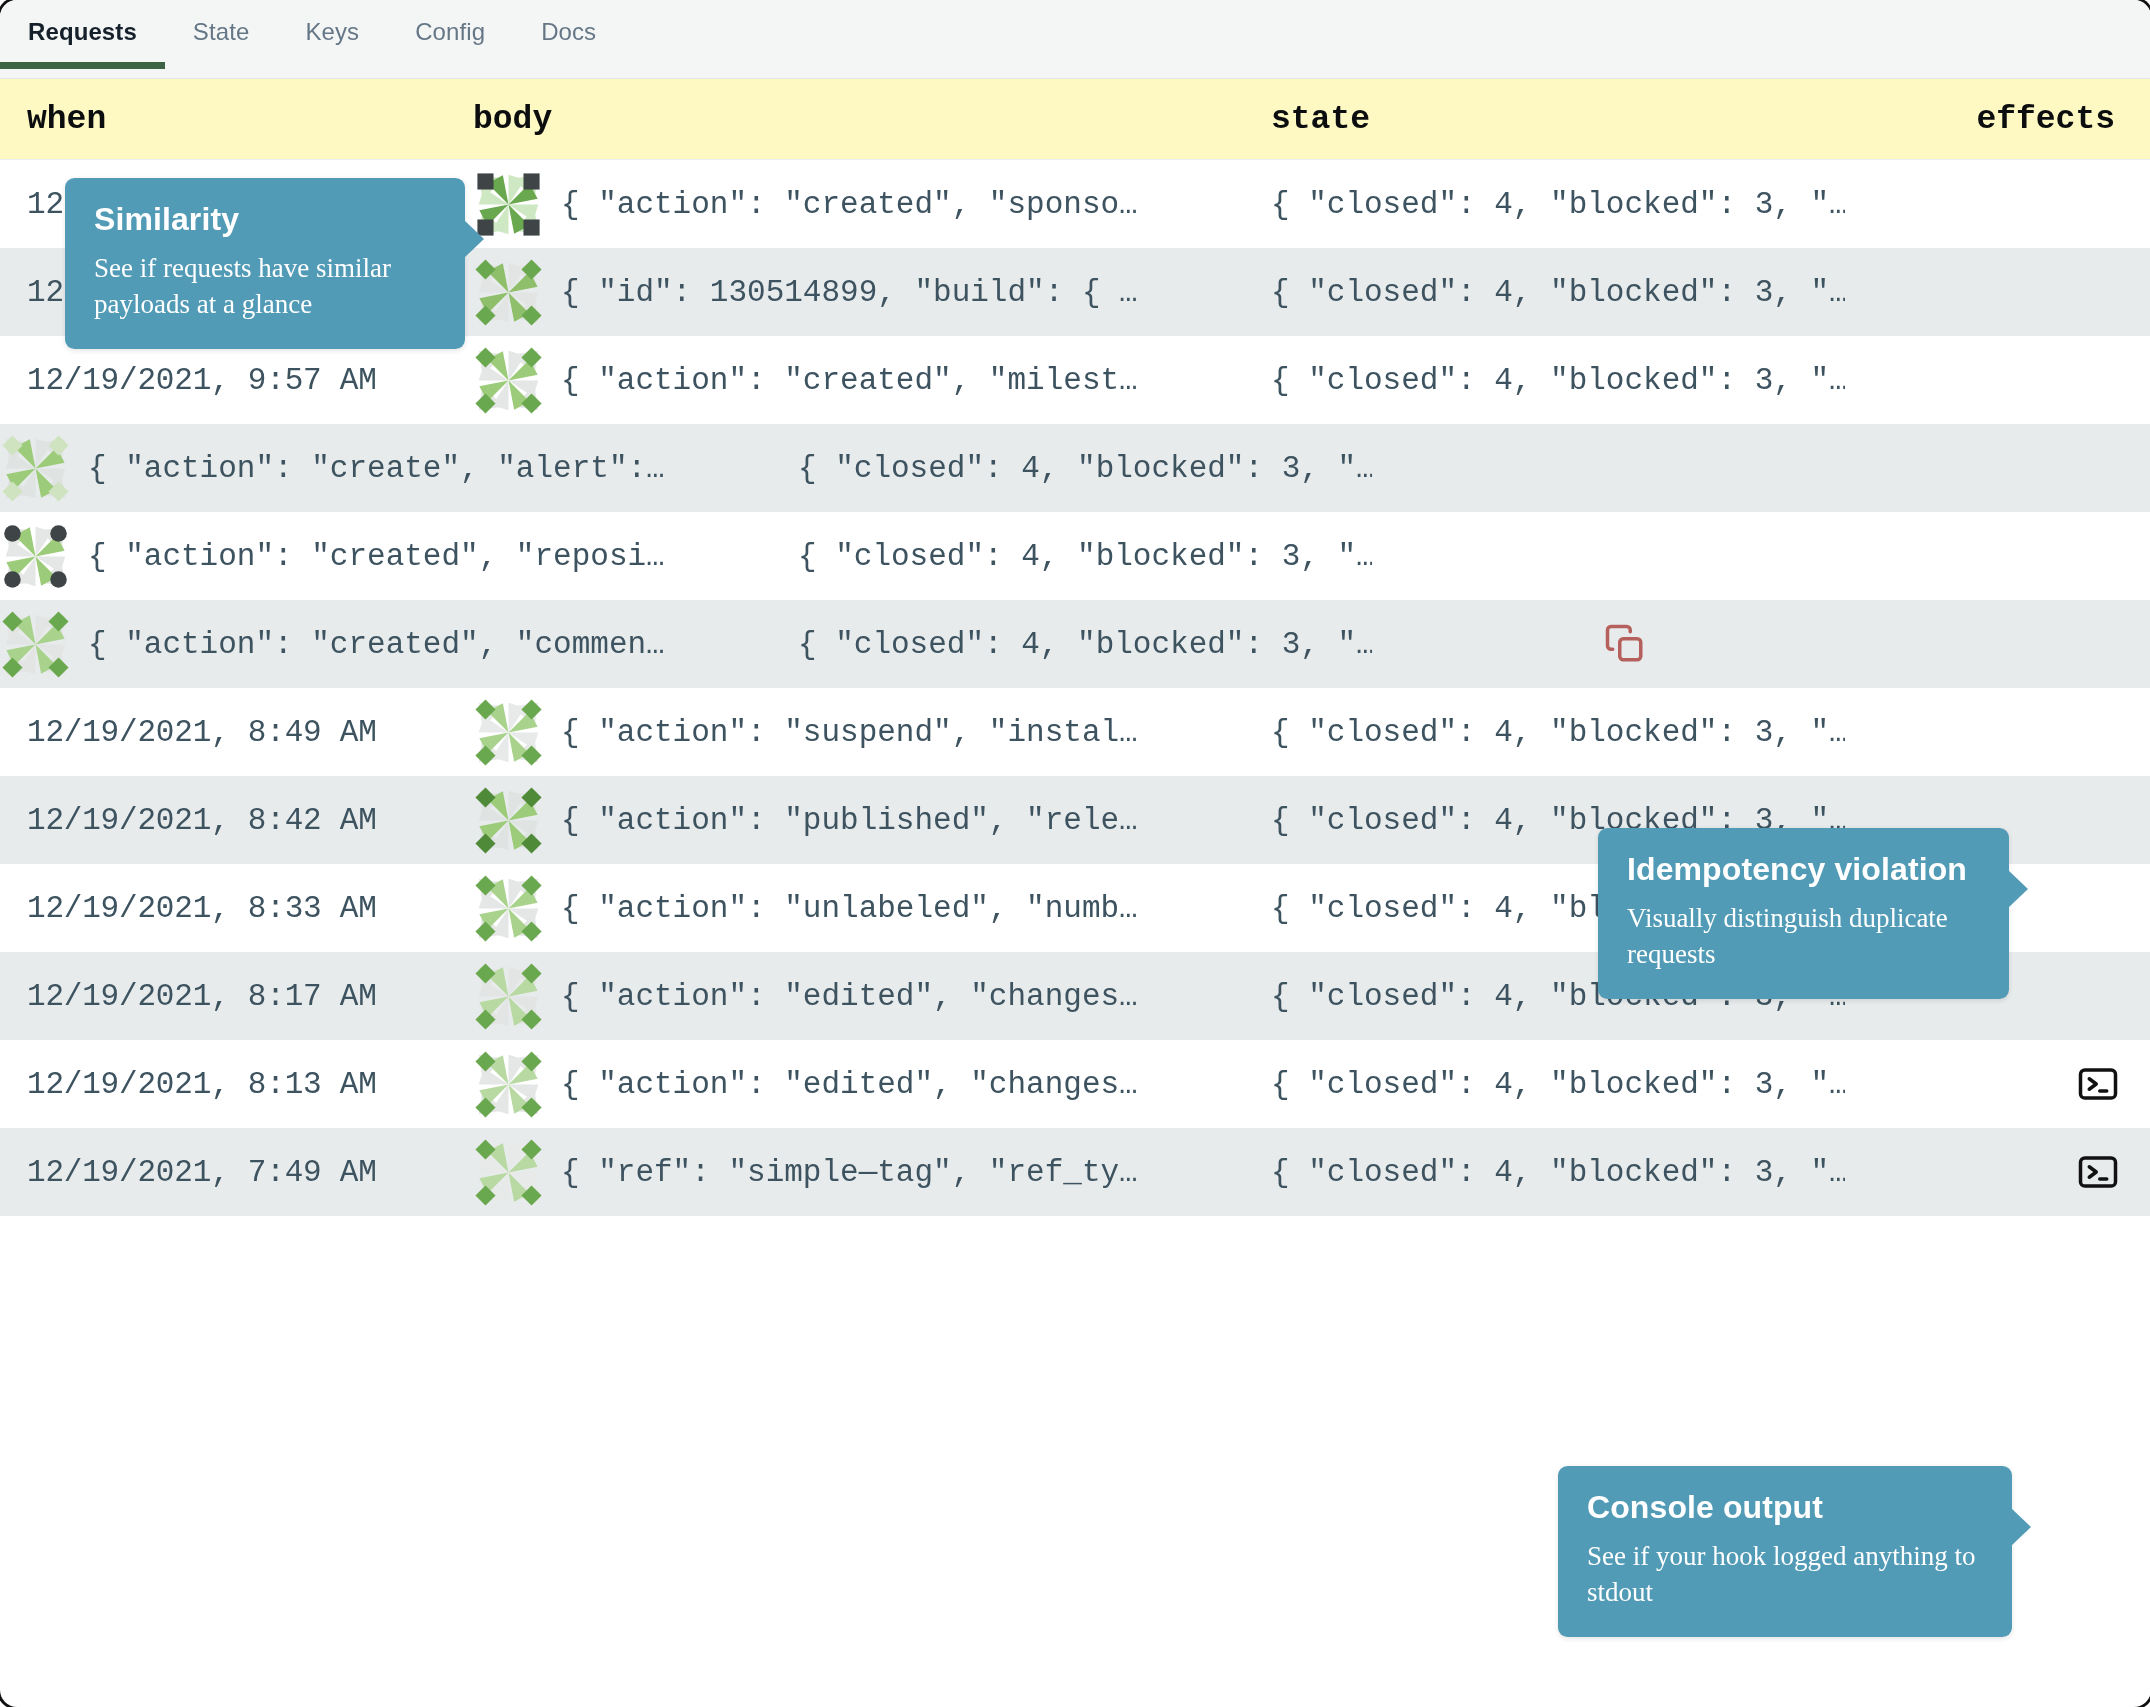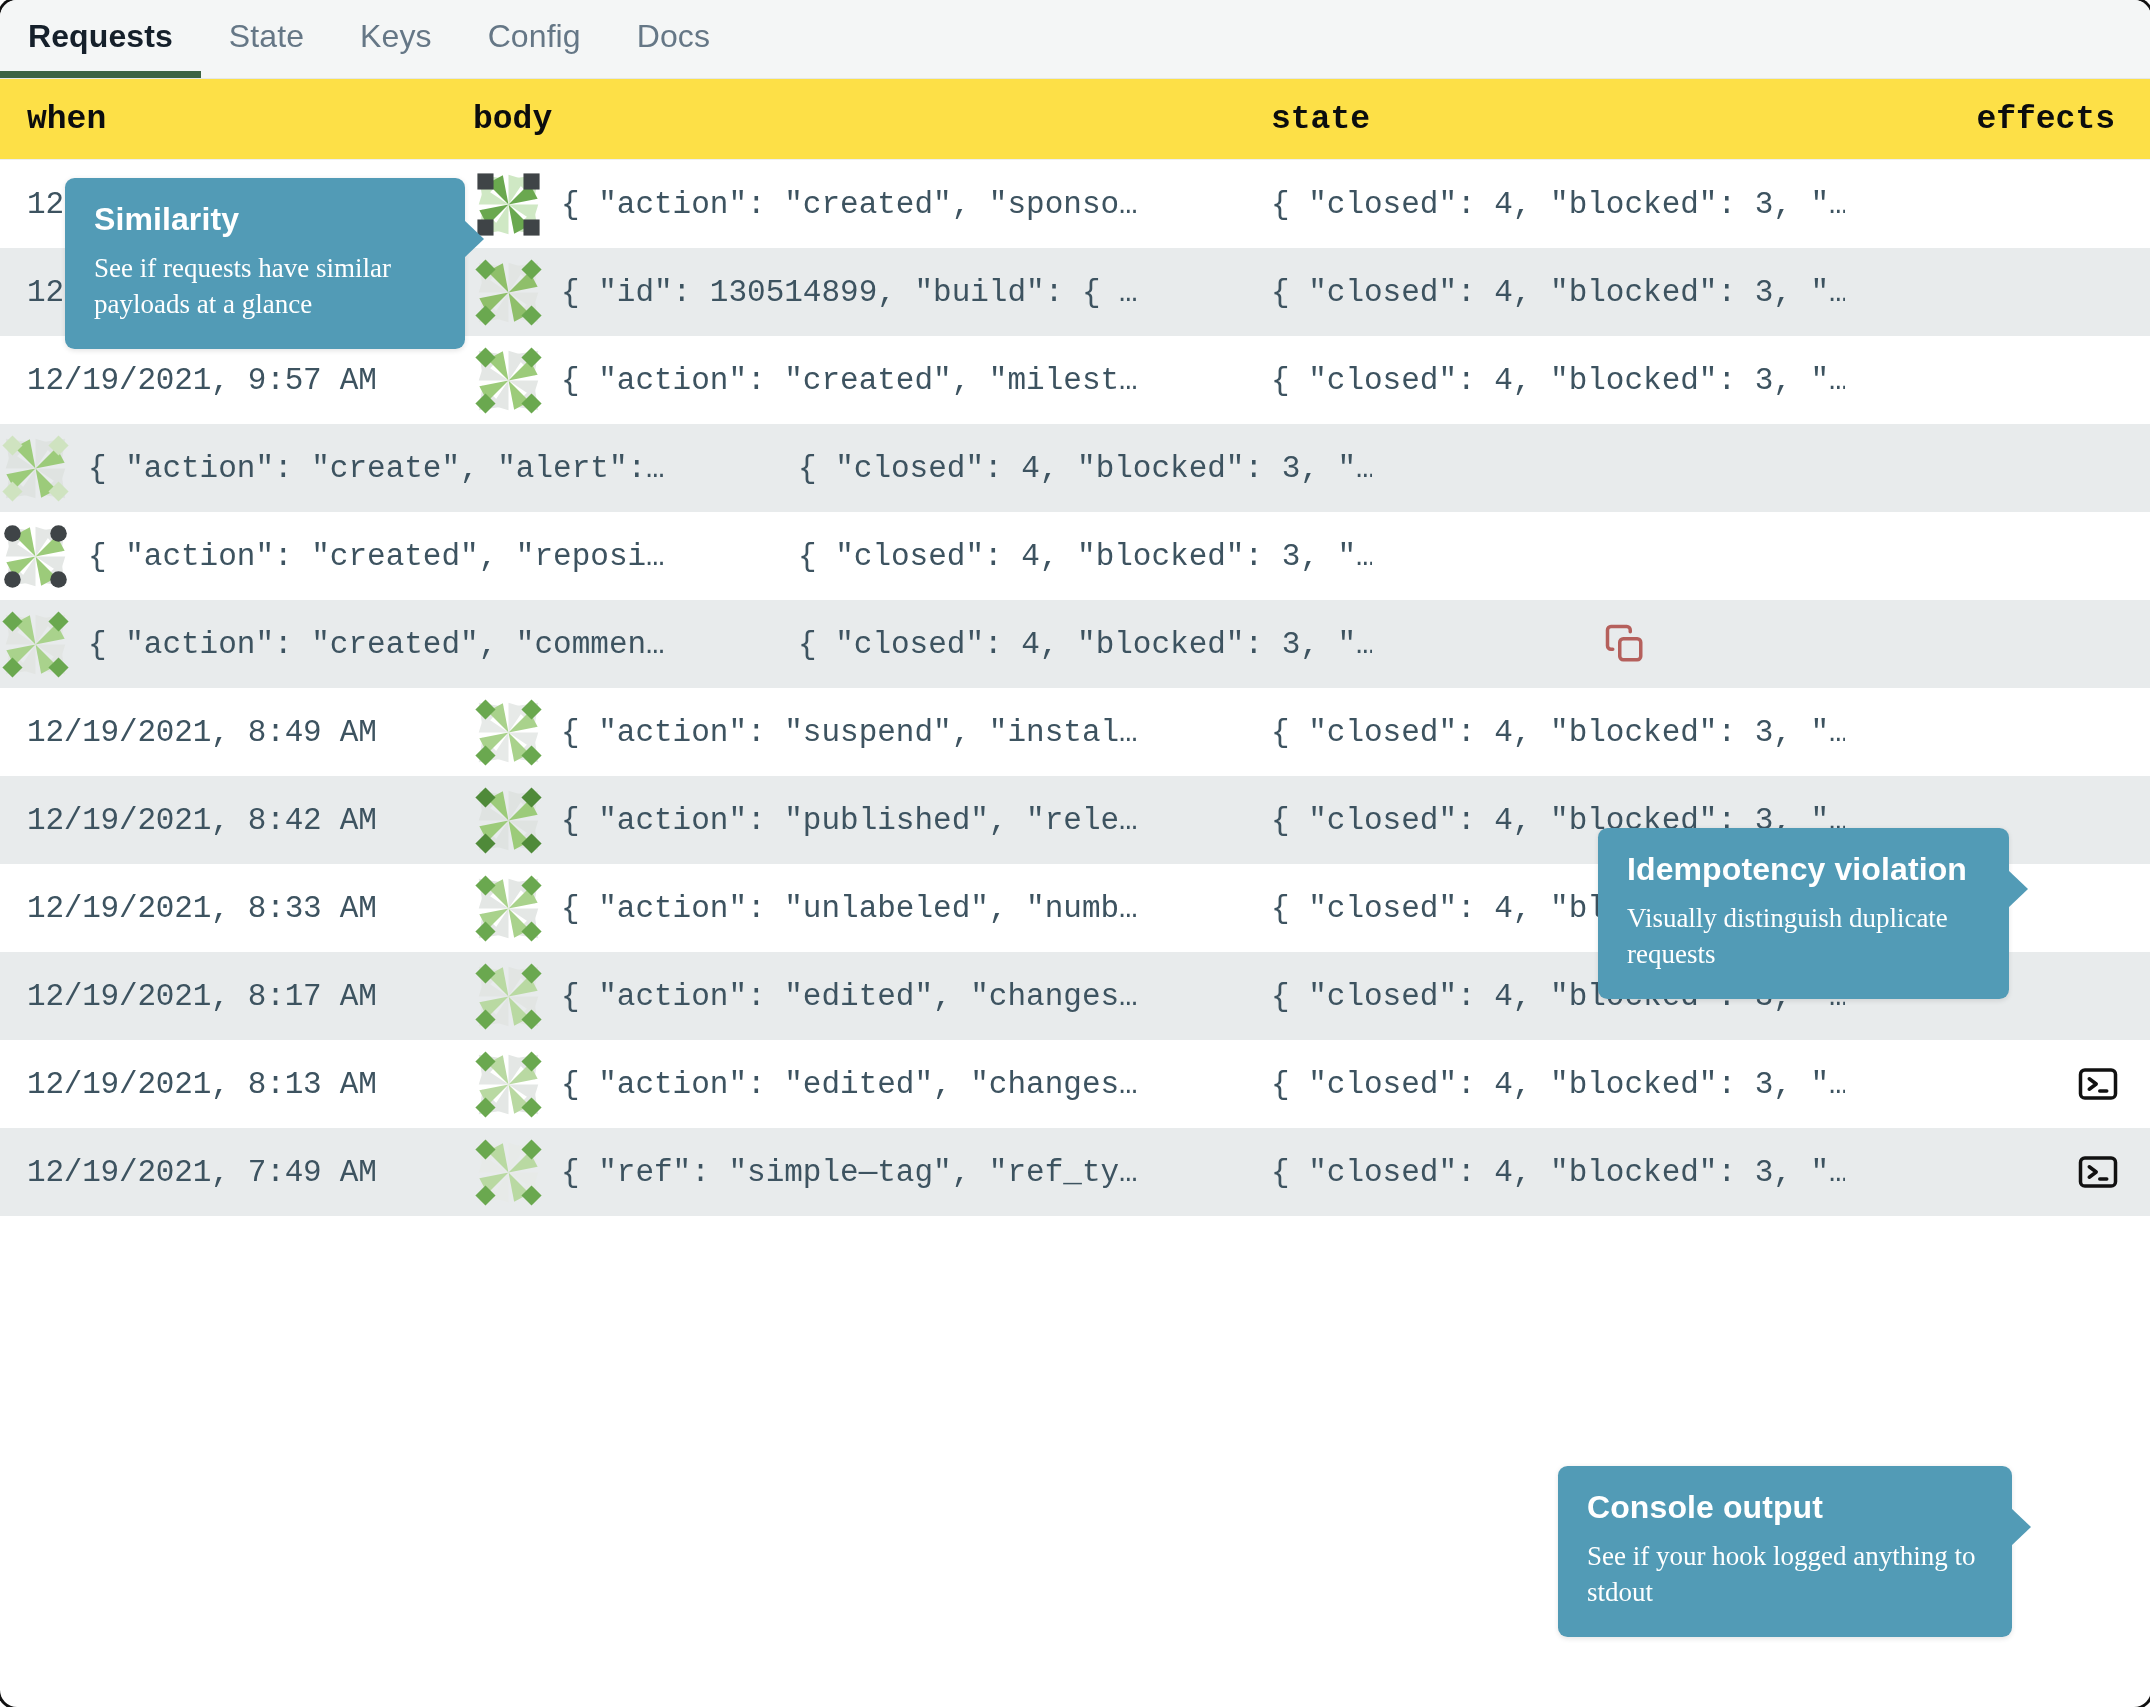--- a/index.html
+++ b/index.html
@@ -32,21 +32,21 @@
     height: 79px;
     background: #f4f6f6;
     border-bottom: 1.9px solid #e3e7e8;
     display: flex;
     align-items: flex-start;
     padding: 0;
     box-sizing: border-box;
   }
   .tab {
     position: relative;
-    font-size: 32px;
+    font-size: 24px;
     color: #657786;
     padding: 18px 28px 21px 28px;
     letter-spacing: 0.1px;
     cursor: pointer;
     white-space: nowrap;
     font-family: "Liberation Sans", sans-serif;
   }
   .tab.active {
     color: #15202b;
     font-weight: bold;
@@ -63,21 +63,21 @@
 
   
   .table {
     position: relative;
     width: 100%;
   }
   .thead {
     display: flex;
     align-items: center;
     height: 80px;
-    background: #fde047;
+    background: #fef9c3;
     border-bottom: 1.9px solid #eceff1;
   }
   .th {
     font-family: "Liberation Mono", "DejaVu Sans Mono", monospace;
     font-weight: bold;
     font-size: 33px;
     color: #0b0d0e;
   }
   .col-when   { width: 473px; padding-left: 27px; box-sizing: border-box; flex: none; }
   .col-body   { width: 798px; flex: none; }

